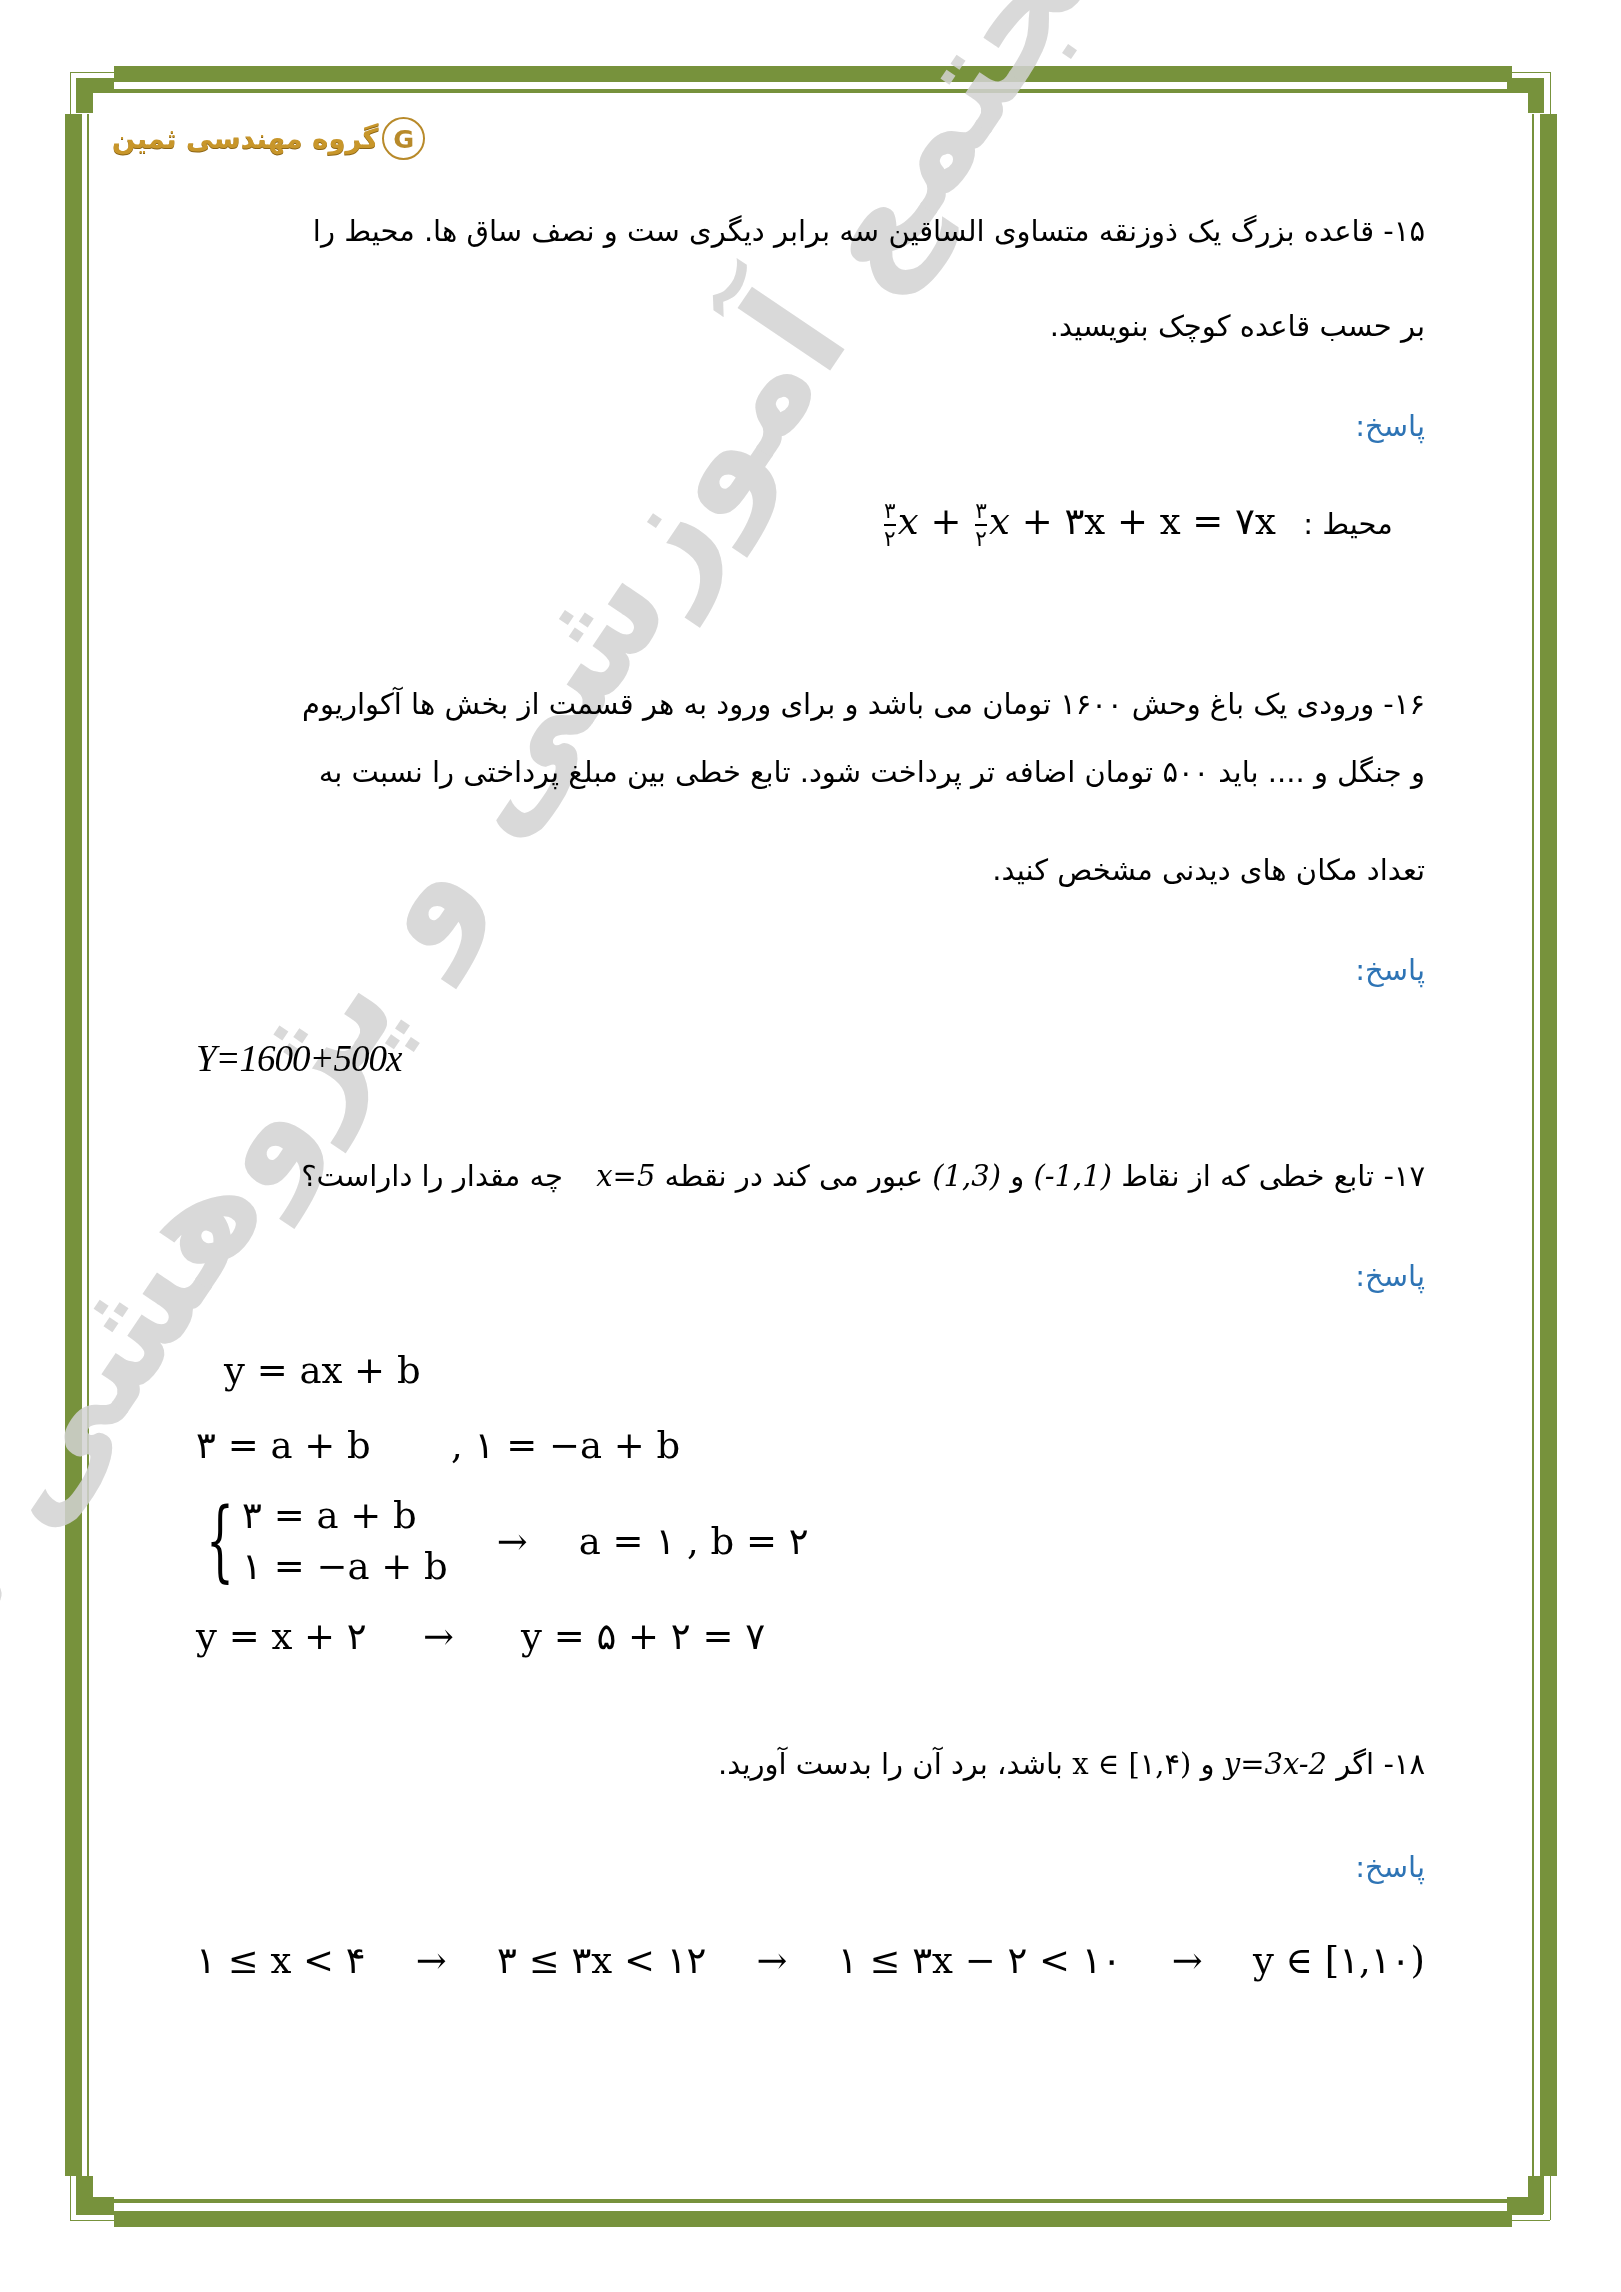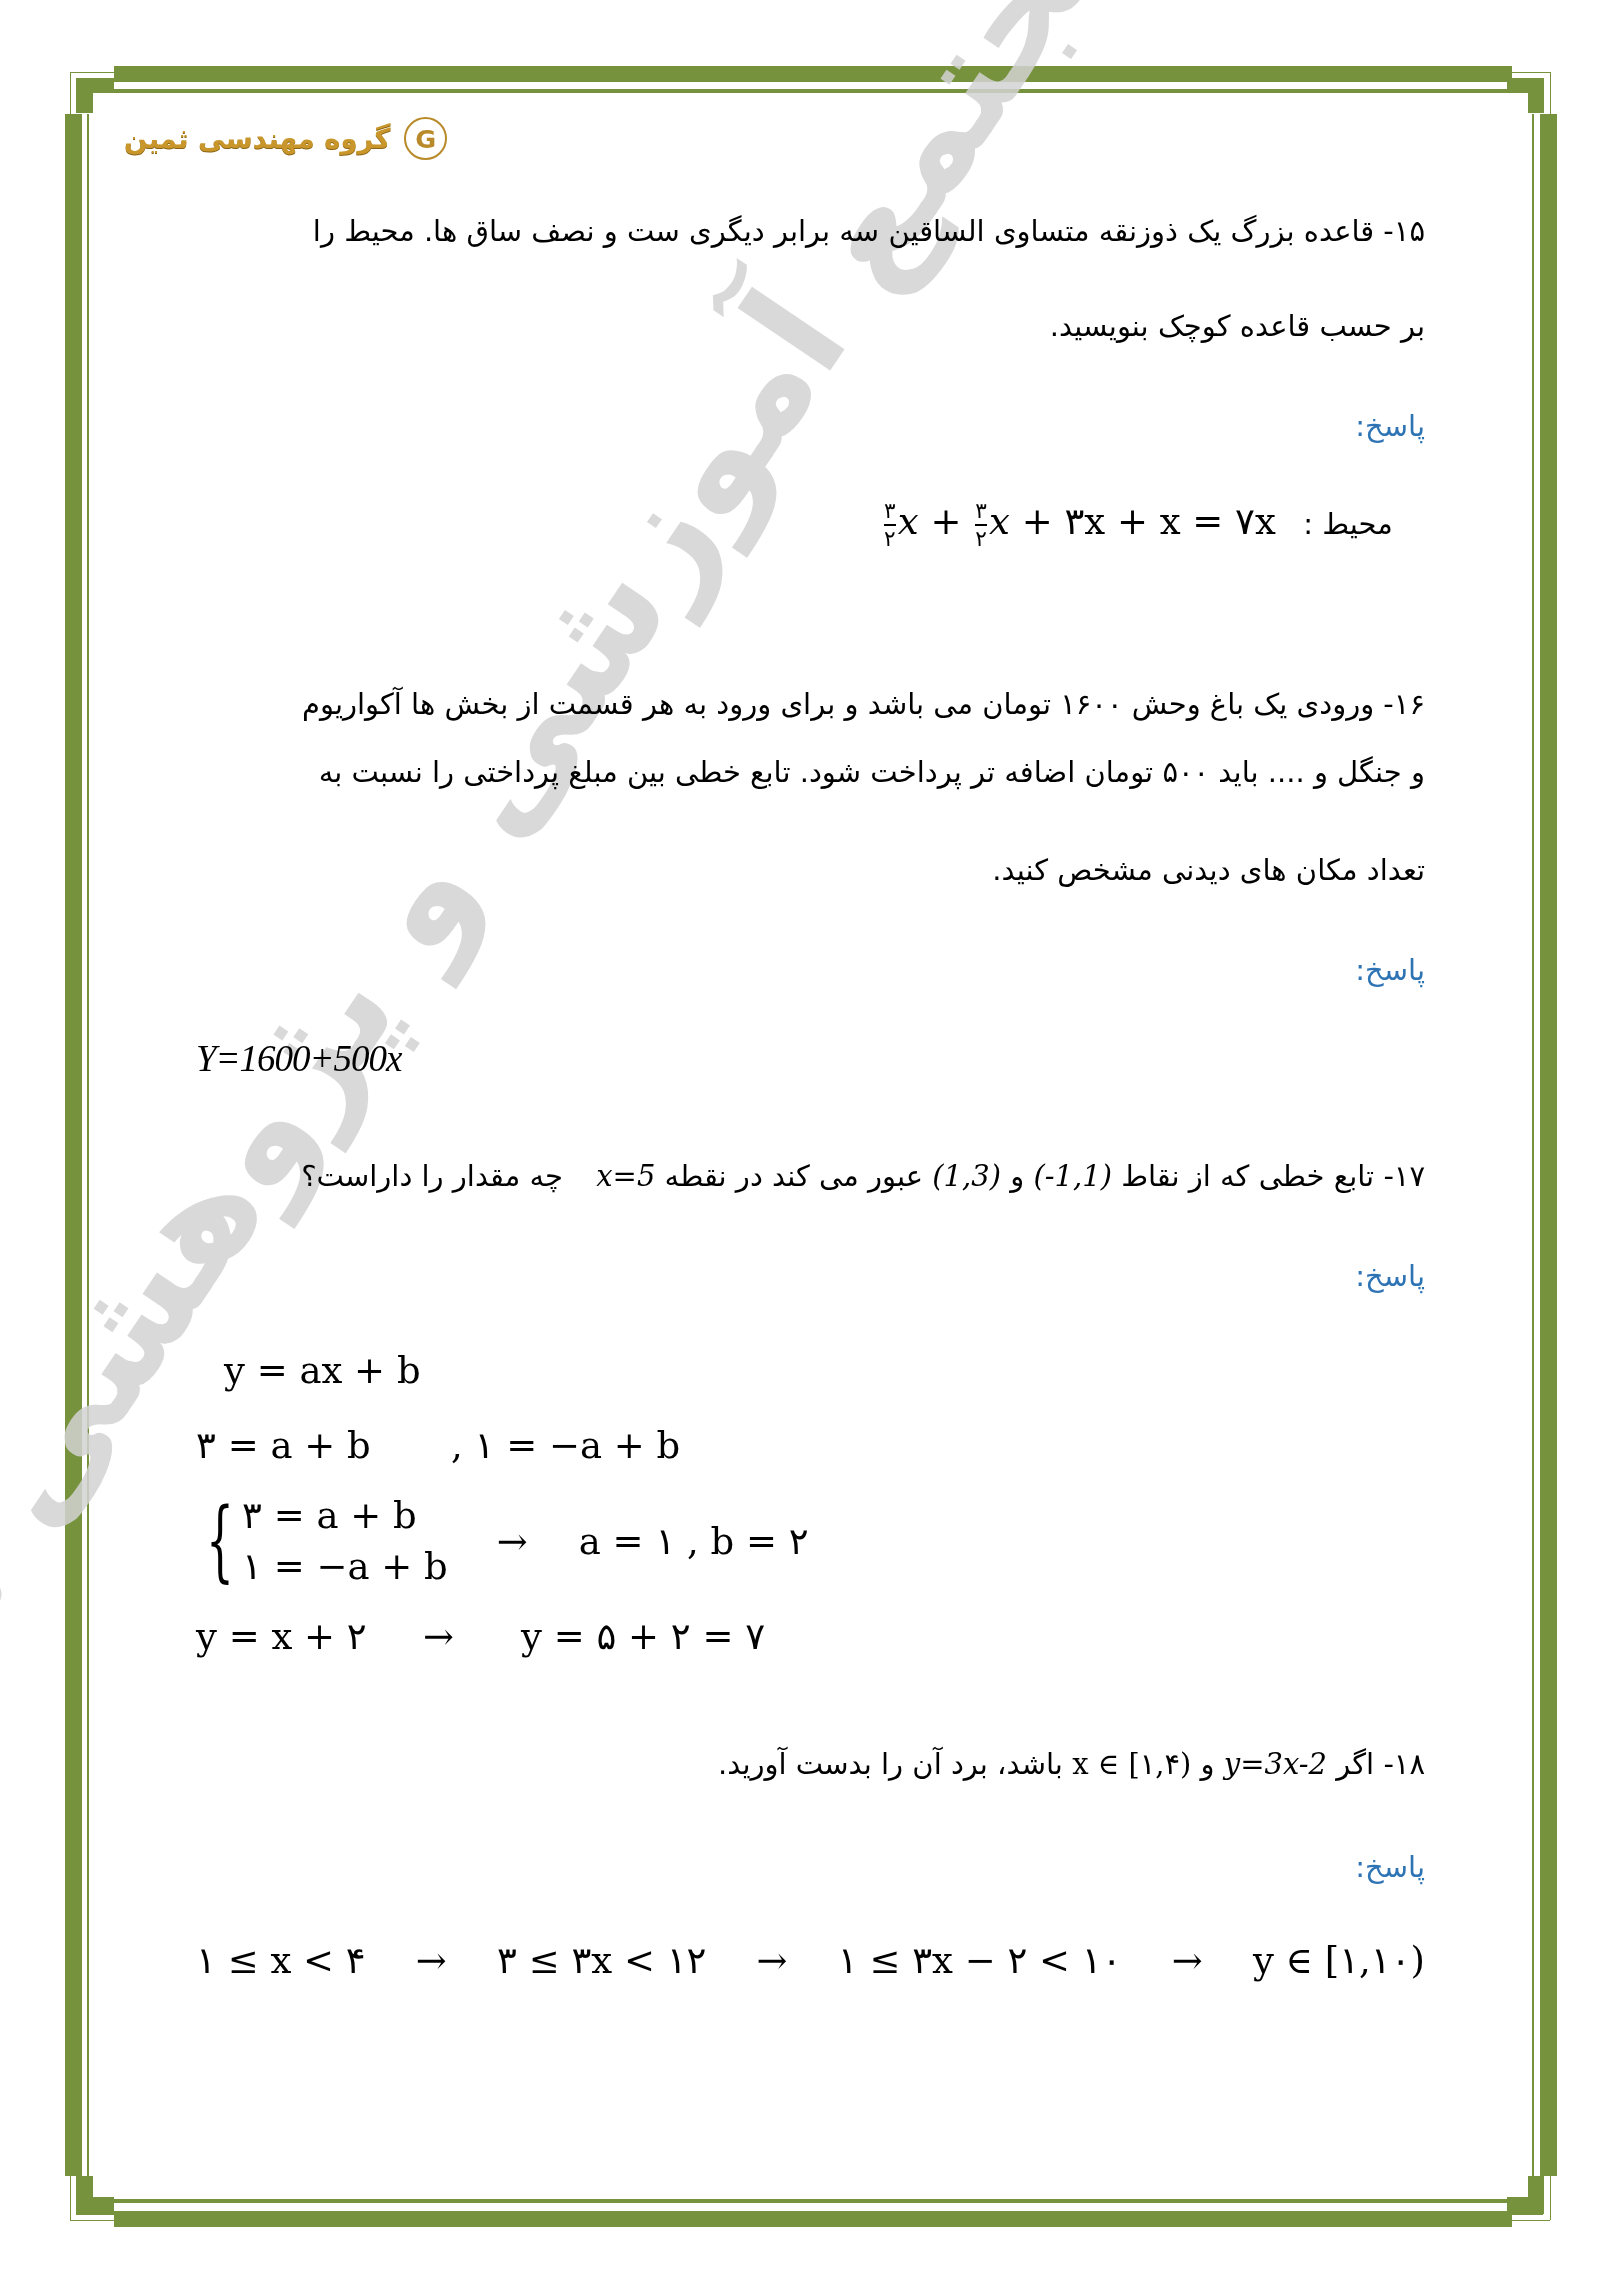--- a/index.html
+++ b/index.html
@@ -4,21 +4,21 @@
 <style>
   html, body { margin:0; padding:0; background:#ffffff; }
   body { width:1621px; height:2293px; position:relative; overflow:hidden;
          font-family:"DejaVu Sans", sans-serif; color:#000; }
   .g { position:absolute; background:#77923c; }
   .t { position:absolute; background:#77923c; }
   .watermark { position:absolute; left:255px; top:980px; width:1372px;
     transform:rotate(-56deg); transform-origin:left top; font-size:147px; font-weight:bold;
     color:#d3d3d3; opacity:0.85; white-space:nowrap; direction:rtl;
     font-family:"DejaVu Sans", sans-serif; letter-spacing:3.9px; }
-  .logo { position:absolute; left:124px; top:116px; height:45px; display:flex; align-items:center; direction:ltr;gap:10px; }
+  .logo { position:absolute; left:112px; top:116px; height:45px; display:flex; align-items:center; direction:ltr; }
   .logo-text { font-size:27.4px; font-weight:bold; color:#c8962a; font-family:"DejaVu Sans", sans-serif;
     text-shadow:0 1px 0 #8a6314; direction:rtl; }
   .logo-mark { width:39px; height:39px; border:2px solid #b88a2a; border-radius:50%; margin-left:3.9px;
     display:flex; align-items:center; justify-content:center; color:#b88a2a; font-size:25.5px; font-weight:bold; }
   .line { position:absolute; right:196px; left:196px; direction:rtl; text-align:right;
     font-family:"DejaVu Sans", sans-serif; font-size:29px; white-space:nowrap; line-height:39px; }
   .ans { color:#2e74b5; font-size:29px; }
   .math { position:absolute; direction:ltr; text-align:left; font-family:"DejaVu Serif", serif;
     font-size:37px; white-space:nowrap; line-height:47px; }
   .math i, .line i { font-family:"DejaVu Serif", serif; font-style:italic; }

